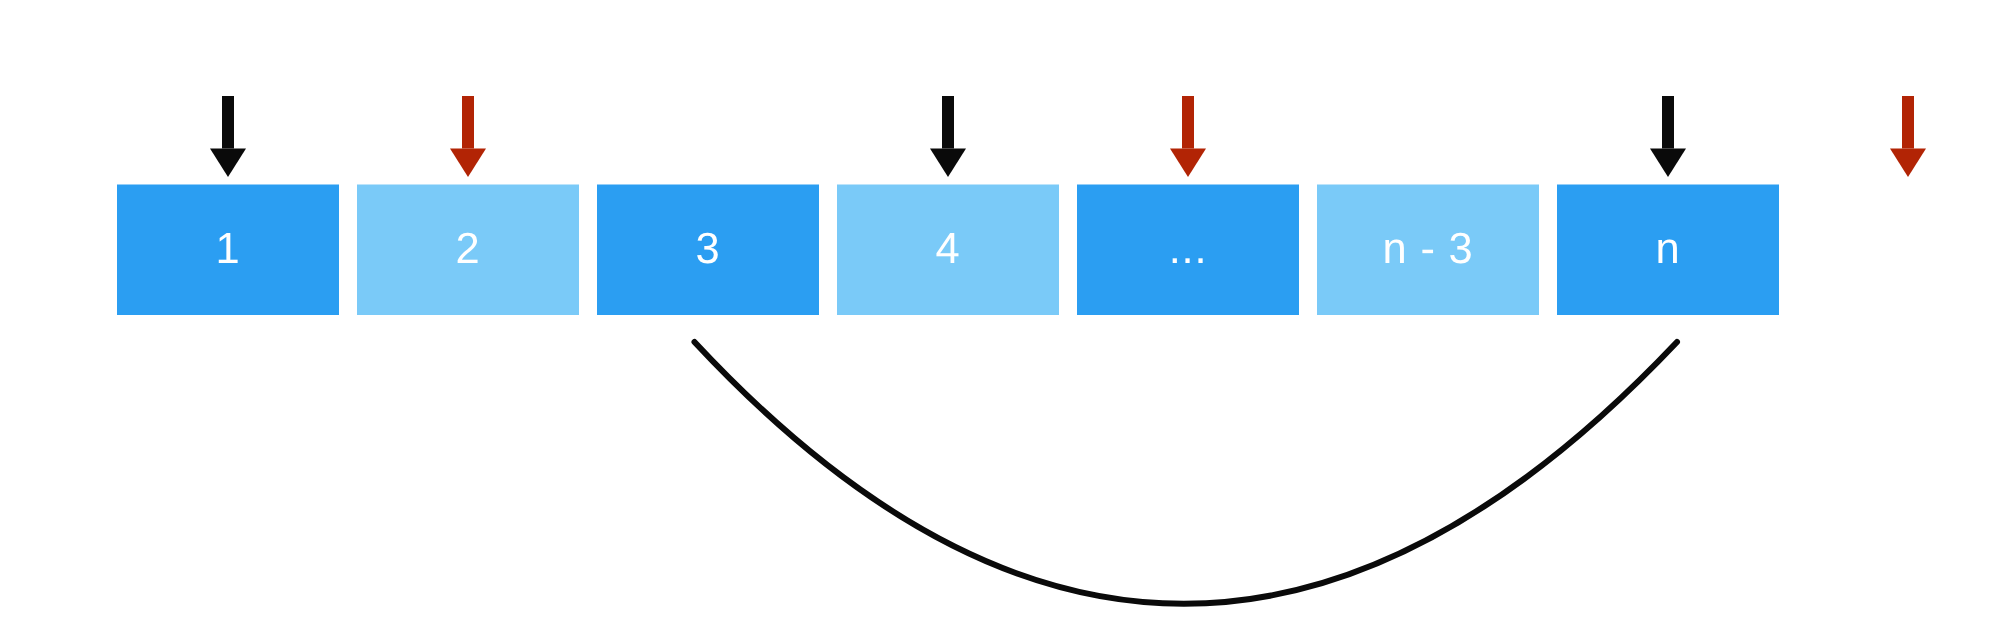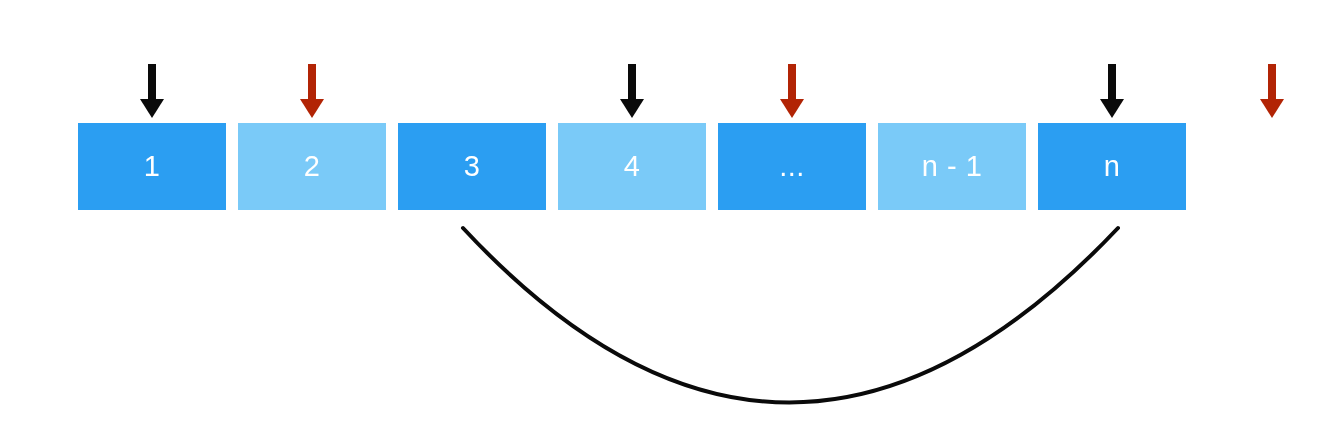--- a/index.html
+++ b/index.html
@@ -83,21 +83,21 @@
       <div class="cell dark" style="left: 398px;">
     <span class="cell-label">3</span>
   </div>
       <div class="cell light" style="left: 558px;">
     <span class="cell-label">4</span>
   </div>
       <div class="cell dark" style="left: 718px;">
     <span class="cell-label">...</span>
   </div>
       <div class="cell light" style="left: 878px;">
-    <span class="cell-label">n - 1</span>
+    <span class="cell-label">n - 3</span>
   </div>
       <div class="cell dark" style="left: 1038px;">
     <span class="cell-label">n</span>
   </div>
     </div>
   <div id="arrows-layer">
       <div class="arrow black" style="left: 140px;">
     <div class="shaft"></div>
     <div class="head"></div>
   </div>

